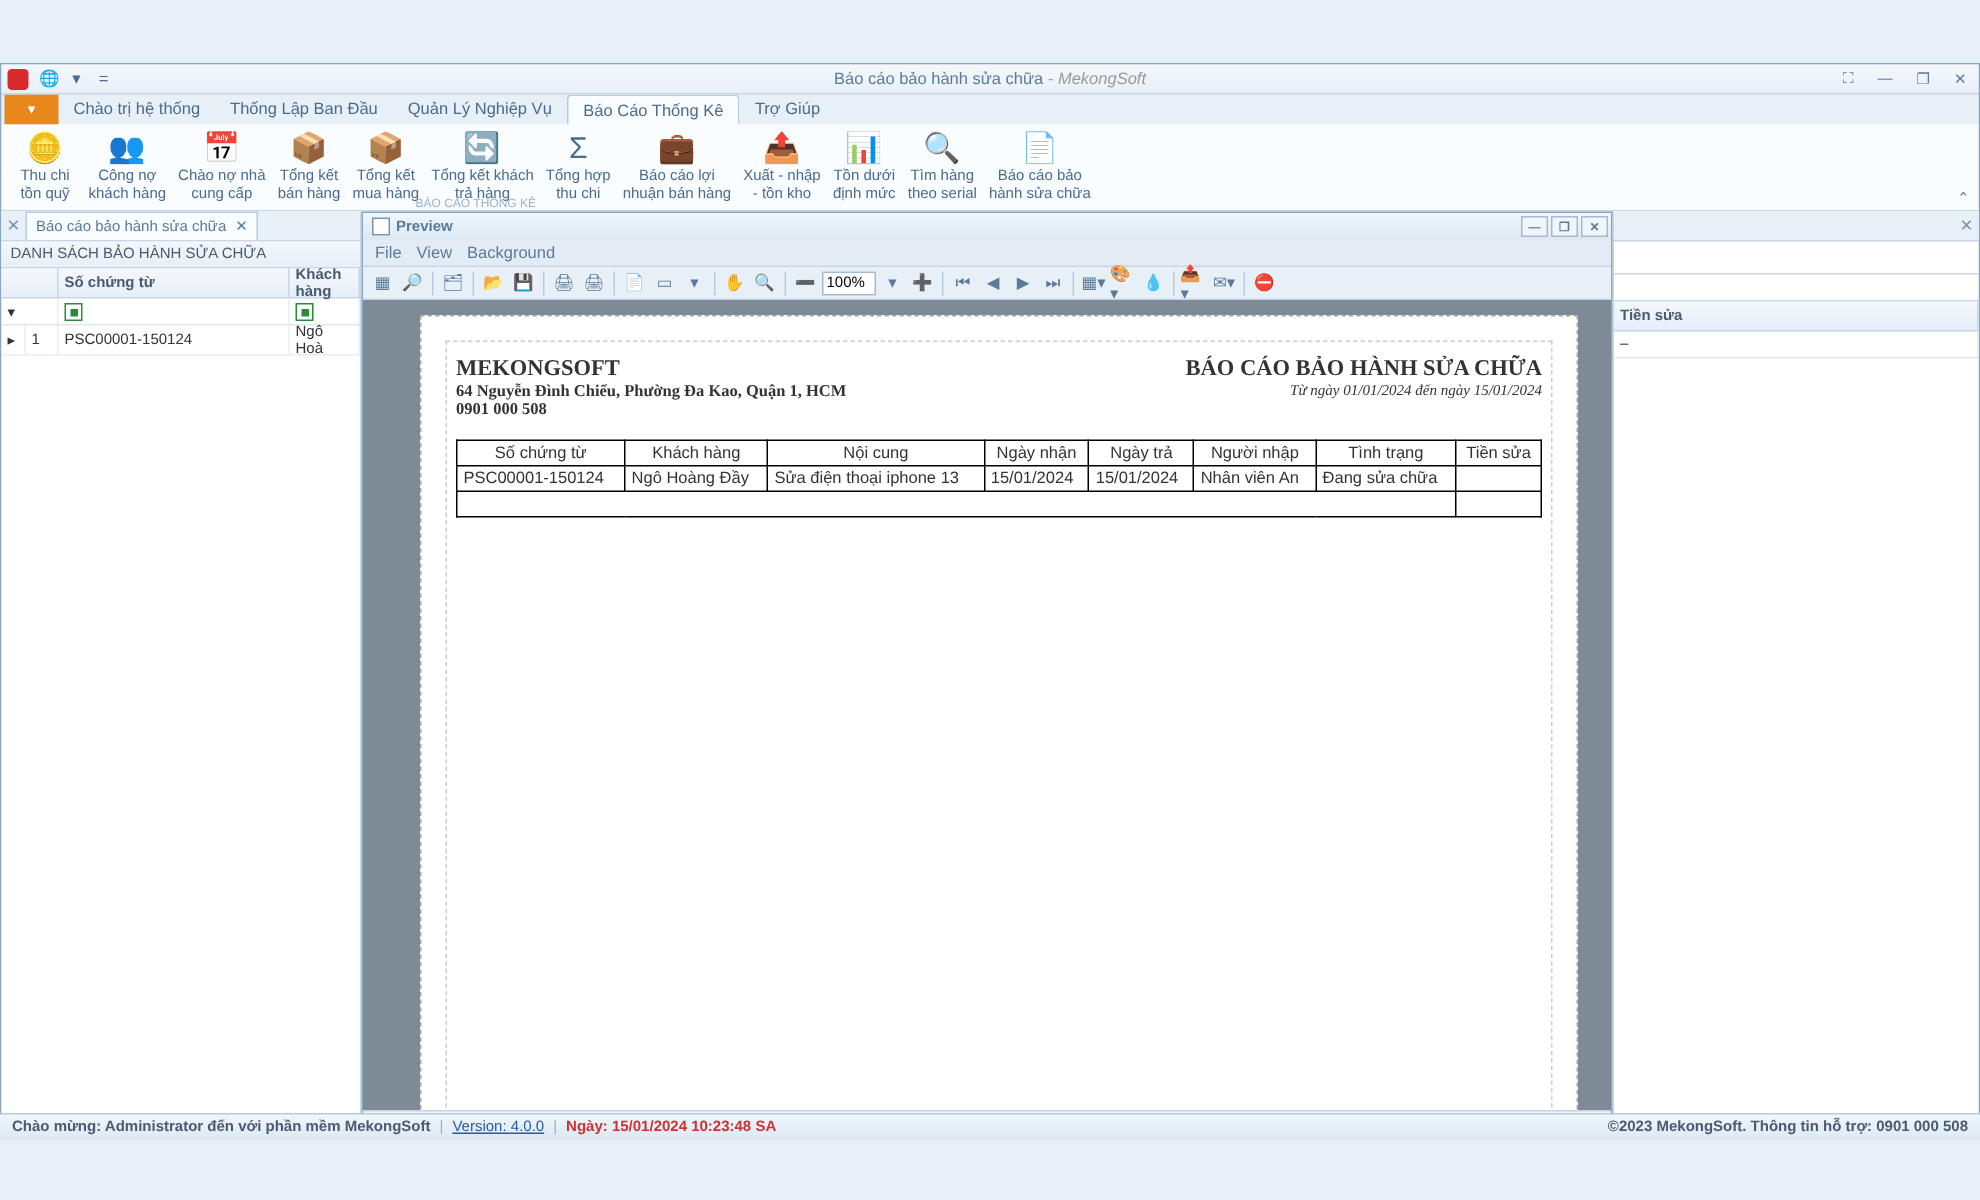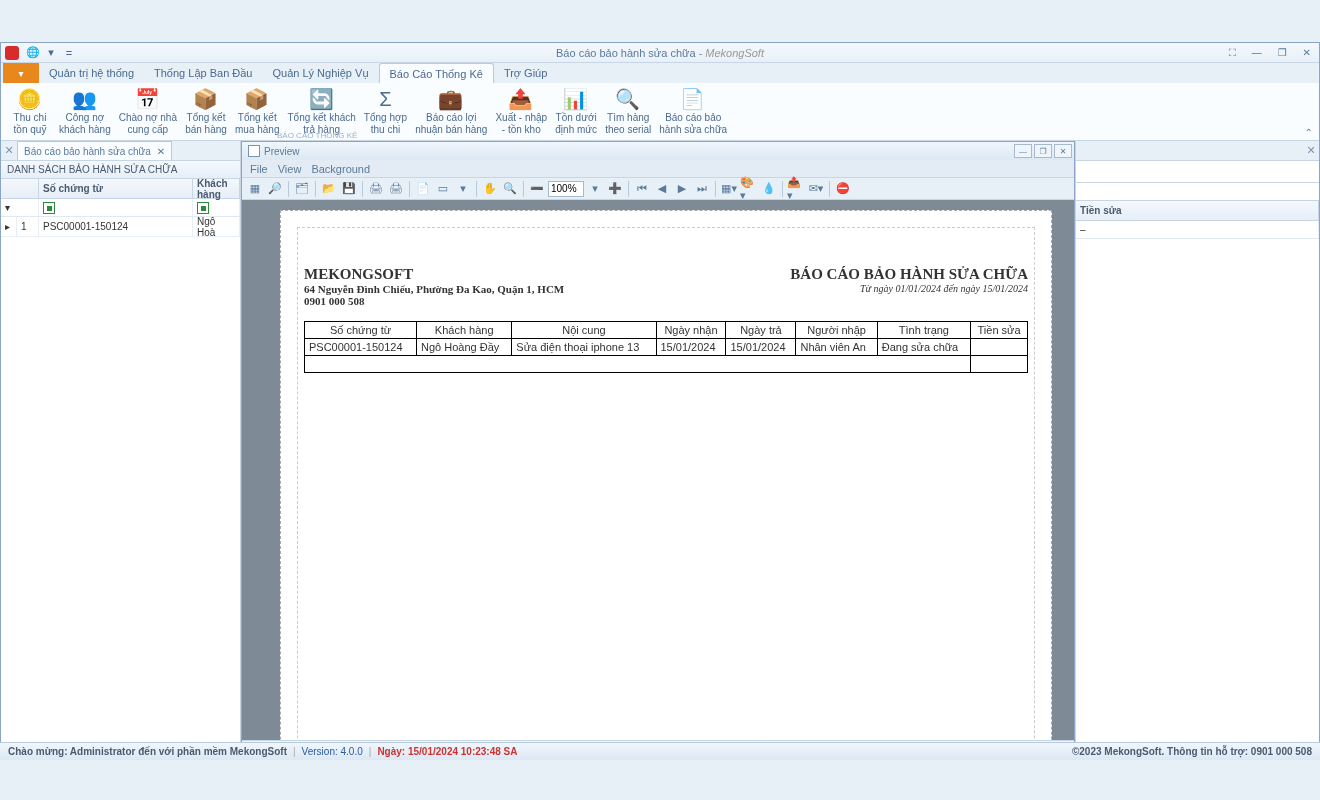--- a/index.html
+++ b/index.html
@@ -37,50 +37,50 @@
 .filter-row { display: flex; height: 18px; border-bottom: 1px solid #e0e8f0; font-size: 10px; }
 .filter-row > div { border-right: 1px solid #e8eef5; padding: 0 4px; display: flex; align-items: center; }
 .xlsx { width: 12px; height: 12px; background: #fff; border: 1px solid #2a8c3a; display: inline-block; position: relative; }
 .xlsx::after { content: ""; position: absolute; left: 3px; top: 3px; width: 5px; height: 5px; background: #2a8c3a; }
 .data-row { display: flex; height: 20px; border-bottom: 1px solid #e8eef5; font-size: 10px; }
 .data-row > div { border-right: 1px solid #e8eef5; padding: 0 4px; display: flex; align-items: center; }
 .main { flex: 1; position: relative; }
 .right-pane { width: 244px; background: #fff; border-left: 1px solid #c7d5e5; }
 .right-pane .doc-tabs { justify-content: flex-end; }
 .preview-win { position: absolute; left: 0; top: 0; right: 0; bottom: 0; background: #e3ecf5; border: 1px solid #8ba6c5; display: flex; flex-direction: column; }
-.pv-title { height: 18px; background: linear-gradient(#f0f6fc,#dce8f3); display: flex; align-items: center; padding: 0 6px; font-size: 10px; color: #5a7a9a; position: relative; }
+.pv-title { height: 18px; background: linear-gradient(#f0f6fc,#dce8f3); display: flex; align-items: center; padding: 0 6px; font-size: 10px; color: #5a7a9a; position: relative; font-weight: bold; }
 .pv-title .ico-doc { width: 12px; height: 12px; background: #fff; border: 1px solid #7a94b0; margin-right: 4px; }
 .pv-wincontrols { position: absolute; right: 2px; display: flex; gap: 2px; }
 .pv-wincontrols span { width: 18px; height: 14px; border: 1px solid #a6b9cf; background: #f0f5fb; display: inline-flex; align-items: center; justify-content: center; font-size: 8px; cursor: pointer; }
 .pv-menu { height: 18px; display: flex; align-items: center; gap: 10px; padding: 0 8px; font-size: 11px; color: #5a7a9a; border-bottom: 1px solid #c7d5e5; }
 .pv-tools { height: 22px; display: flex; align-items: center; gap: 2px; padding: 0 4px; border-bottom: 1px solid #c7d5e5; background: #e8f0f7; }
 .pv-tools .tbtn { width: 18px; height: 18px; display: inline-flex; align-items: center; justify-content: center; font-size: 11px; color: #5a7a9a; cursor: pointer; border-radius: 2px; }
 .pv-tools .sep { width: 1px; height: 16px; background: #b8cadd; margin: 0 2px; }
 .pv-tools input.zoom { width: 36px; height: 16px; font-size: 10px; border: 1px solid #a6b9cf; text-align: left; padding: 0 2px; }
 .pv-tools .red { color: #d92b2b; }
 .pv-canvas { flex: 1; background: #7f8a97; overflow: auto; padding: 10px 0 0 16px; }
 .page { width: 772px; height: 650px; background: #fff; border: 1px dashed #aaa; margin: 0 auto; padding: 16px; position: relative; }
 .page-inner { border: 1px dashed #ccc; width: 100%; height: 100%; padding: 10px 6px; }
-.rpt-head { display: flex; justify-content: space-between; margin-top: 28px; }
+.rpt-head { display: flex; justify-content: space-between; }
 .rpt-head .company h2 { font-family: 'Times New Roman', serif; font-size: 15px; font-weight: bold; }
 .rpt-head .company p { font-family: 'Times New Roman', serif; font-size: 11px; font-weight: bold; }
 .rpt-head .rpt-title { text-align: right; }
 .rpt-head .rpt-title h2 { font-family: 'Times New Roman', serif; font-size: 15px; font-weight: bold; }
 .rpt-head .rpt-title p { font-family: 'Times New Roman', serif; font-style: italic; font-size: 10px; }
 .rpt-table { width: 100%; border-collapse: collapse; margin-top: 14px; font-family: 'Times New Roman', serif; font-size: 11px; }
 .rpt-table th, .rpt-table td { border: 1px solid #000; padding: 2px 4px; text-align: left; }
 .rpt-table th { text-align: center; font-weight: normal; }
 .pv-status { height: 18px; background: linear-gradient(#f0f6fc,#dce8f3); display: flex; align-items: center; justify-content: space-between; padding: 0 8px; font-size: 10px; color: #5a7a9a; border-top: 1px solid #c7d5e5; }
 .zoom-ctrl { display: flex; align-items: center; gap: 6px; }
 .slider { width: 60px; height: 4px; background: #c7d5e5; position: relative; border-radius: 2px; }
 .slider .thumb { position: absolute; right: 8px; top: -3px; width: 8px; height: 10px; background: #e8b05a; border: 1px solid #b8863a; border-radius: 2px; }
 .circ-btn { width: 14px; height: 14px; border: 1px solid #a6b9cf; border-radius: 50%; display: inline-flex; align-items: center; justify-content: center; font-size: 9px; background: #fff; }
 .status-bar { position: absolute; left: 0; right: 0; bottom: 40px; height: 18px; background: linear-gradient(#f0f6fc, #dce8f3); border-top: 1px solid #b8cadd; display: flex; align-items: center; padding: 0 8px; font-size: 10px; color: #4a5a6f; }
 .status-bar .sep2 { color: #aaa; margin: 0 6px; }
-.status-bar .blue { color: #2a5a9f; }
+.status-bar .blue { color: #2a5a9f; text-decoration: underline; }
 .status-bar .redt { color: #c33; font-weight: bold; }
 .status-bar .right { position: absolute; right: 8px; }
 </style>
 </head>
 <body>
 
 <div class="app-window">
 
   <div class="title-bar">
     <div class="logo"></div>
@@ -97,21 +97,21 @@
       <span>—</span>
       <span>❐</span>
       <span>✕</span>
     </div>
   </div>
 
   <div class="menu-bar">
     <div class="file-btn">
         <span>▾</span>
       </div>
-    <div class="menu-tab">Quản trị hệ thống</div>
+    <div class="menu-tab">Chào trị hệ thống</div>
     <div class="menu-tab">Thống Lập Ban Đầu</div>
     <div class="menu-tab">Quản Lý Nghiệp Vụ</div>
     <div class="menu-tab active">Báo Cáo Thống Kê</div>
     <div class="menu-tab">Trợ Giúp</div>
   </div>
 
   <div class="ribbon" id="ribbon">
     <div class="ribbon-btn">
         <div class="ico">🪙</div>
         <div>Thu chi</div>

